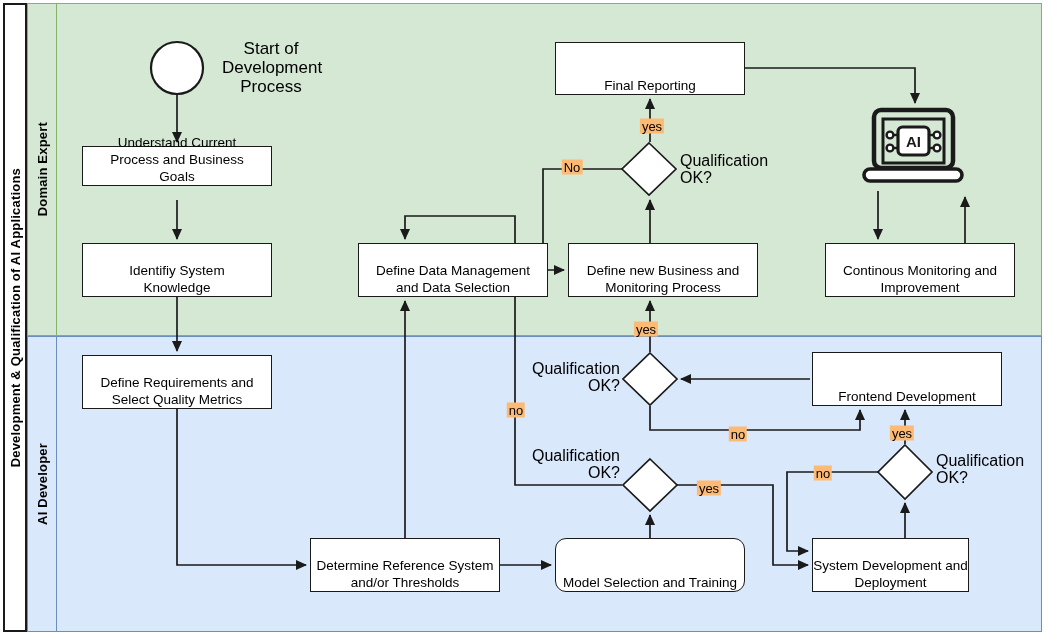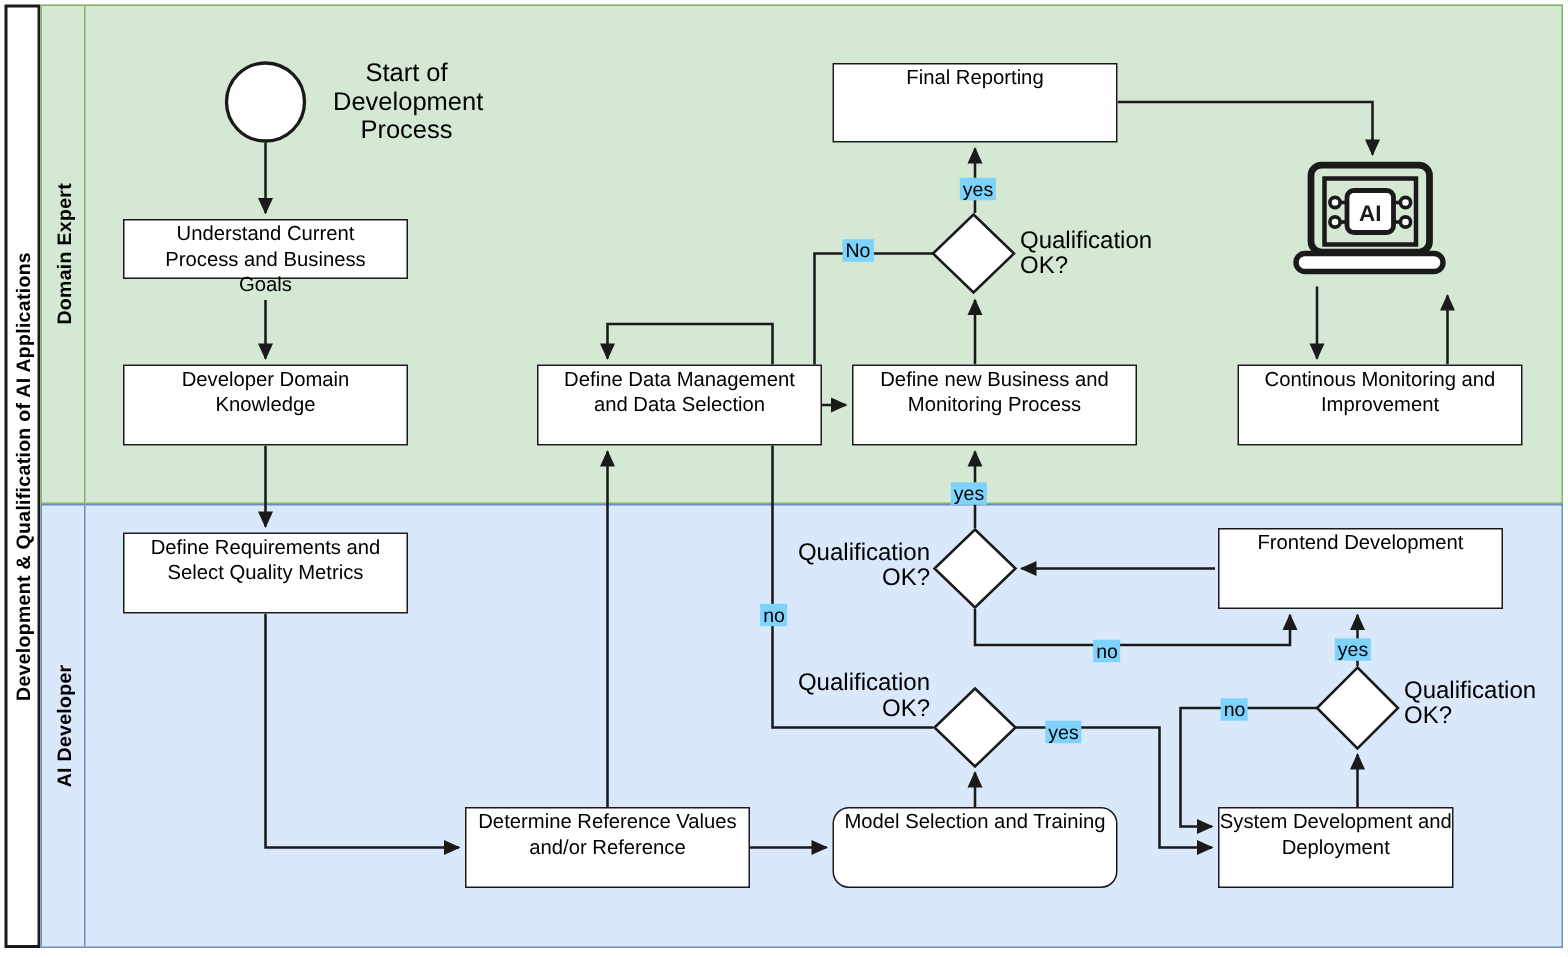--- a/index.html
+++ b/index.html
@@ -19,30 +19,30 @@
     position:absolute;left:3px;top:3px;width:24px;height:629px;background:#fff;
     border:2px solid #1a1a1a;display:flex;align-items:center;justify-content:center;
   }
   .vtext{
     writing-mode:vertical-rl;transform:rotate(180deg);
     font-weight:bold;font-size:13px;white-space:nowrap;letter-spacing:.2px;
   }
   svg.overlay{position:absolute;left:0;top:0;z-index:2;pointer-events:none;}
   .node{
     position:absolute;z-index:3;background:#ffffff;border:1.6px solid #1a1a1a;
-    display:flex;align-items:flex-start;justify-content:center;text-align:center;
+    display:flex;align-items:flex-end;justify-content:center;text-align:center;
     font-size:13.5px;line-height:17px;
   }
   .node .t{display:block;}
   .qlabel{
     position:absolute;z-index:3;font-size:16px;line-height:17px;
   }
   .echip{
     position:absolute;z-index:4;transform:translate(-50%,-50%);
-    background:#7dd3fc;font-size:13px;line-height:15px;padding:0 2px;
+    background:#fdba74;font-size:13px;line-height:15px;padding:0 2px;
   }
   .start-label{
     position:absolute;z-index:3;text-align:center;font-size:17px;line-height:19px;
   }
   .edge{stroke:#1a1a1a;stroke-width:1.7;fill:none;}
   .shape{stroke:#1a1a1a;fill:#ffffff;}
   .icon-stroke{stroke:#1a1a1a;fill:none;}
 </style>
 </head>
 <body>
@@ -116,39 +116,39 @@
       <text x="913.5" y="147" text-anchor="middle" font-size="15" font-weight="bold" fill="#1a1a1a">AI</text>
     </g>
   </svg>
 
   <div class="start-label" style="left:222px;top:39px;width:98px;">Start of Development Process</div>
 
   <div class="node" style="left:82px;top:146px;width:190px;height:40px;">
     <span class="t" style="max-width:160px;">Understand Current Process and Business Goals</span>
   </div>
   <div class="node" style="left:82px;top:243px;width:190px;height:54px;">
-    <span class="t" style="max-width:160px;">Developer Domain Knowledge</span>
+    <span class="t" style="max-width:160px;">Identifiy System Knowledge</span>
   </div>
   <div class="node" style="left:310px;top:243px;width:190px;height:54px;margin-left:48px;">
     <span class="t" style="max-width:180px;">Define Data Management and Data Selection</span>
   </div>
   <div class="node" style="left:568px;top:243px;width:190px;height:54px;">
     <span class="t" style="max-width:180px;">Define new Business and Monitoring Process</span>
   </div>
   <div class="node" style="left:555px;top:42px;width:190px;height:53px;">
     <span class="t" style="max-width:180px;">Final Reporting</span>
   </div>
   <div class="node" style="left:825px;top:243px;width:190px;height:54px;">
     <span class="t" style="max-width:184px;">Continous Monitoring and Improvement</span>
   </div>
   <div class="node" style="left:82px;top:355px;width:190px;height:54px;">
     <span class="t" style="max-width:180px;">Define Requirements and Select Quality Metrics</span>
   </div>
   <div class="node" style="left:310px;top:538px;width:190px;height:54px;">
-    <span class="t" style="max-width:180px;">Determine Reference Values and/or Reference</span>
+    <span class="t" style="max-width:180px;">Determine Reference System and/or Thresholds</span>
   </div>
   <div class="node" style="left:555px;top:538px;width:190px;height:54px;border-radius:11px;">
     <span class="t" style="max-width:180px;">Model Selection and Training</span>
   </div>
   <div class="node" style="left:812px;top:538px;width:157px;height:54px;">
     <span class="t" style="max-width:180px;">System Development and Deployment</span>
   </div>
   <div class="node" style="left:812px;top:352px;width:190px;height:54px;">
     <span class="t" style="max-width:180px;">Frontend Development</span>
   </div>

